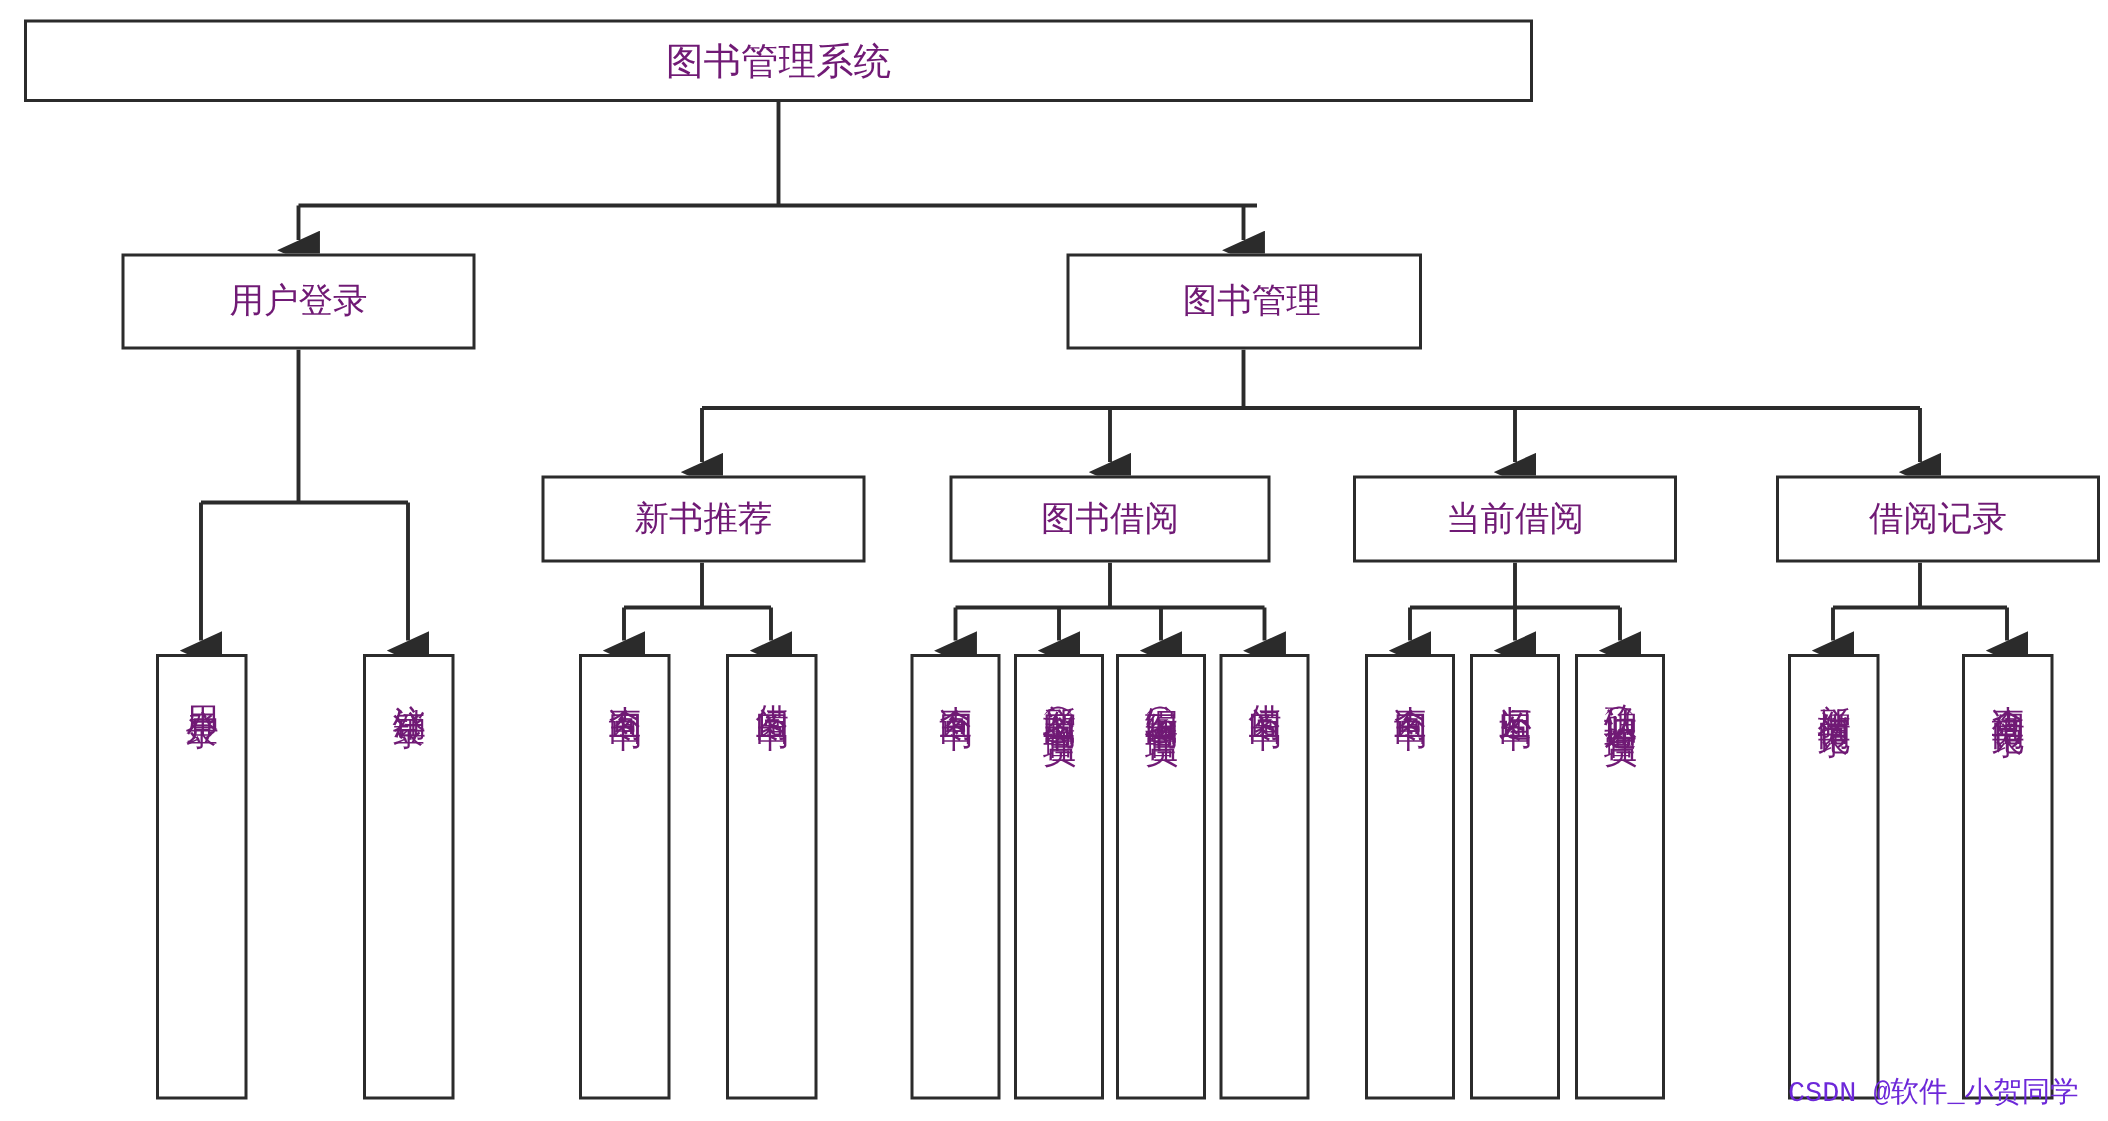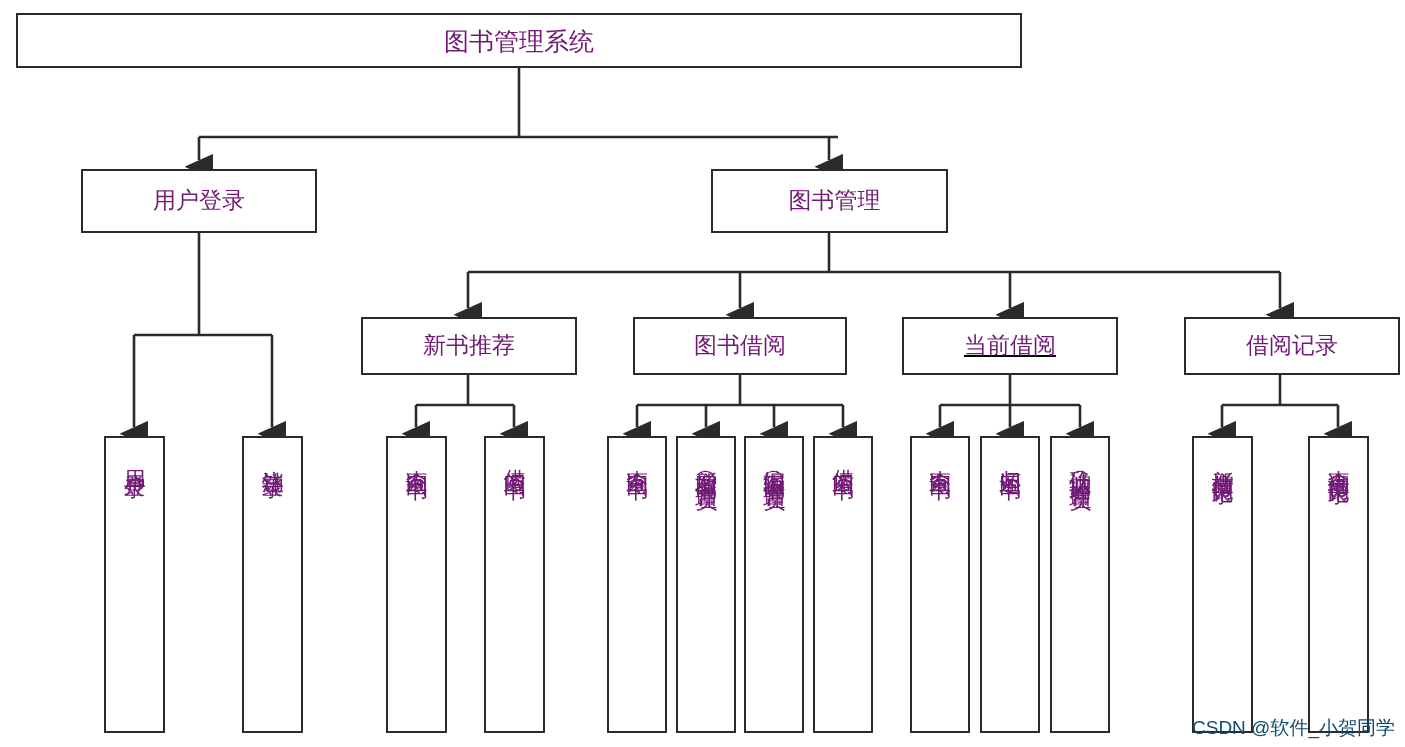--- a/index.html
+++ b/index.html
@@ -52,25 +52,25 @@
   }
   .node.vert .label {
     writing-mode: vertical-rl;
     text-orientation: upright;
     font-size: 22px;
     letter-spacing: 3px;
     white-space: nowrap;
   }
   .watermark {
     position: absolute;
-    color: #0c4a6e;
+    color: #6d28d9;
     font-size: 19px;
     white-space: nowrap;
     z-index: 3;
-    font-family: Liberation Sans, sans-serif;
+    font-family: Liberation Mono, monospace;
   }
 </style>
 </head>
 <body>
 
 <div id="canvas">
 
   <svg id="edges" viewBox="0 0 1405 747" xmlns="http://www.w3.org/2000/svg">
     <defs>
       <marker id="arrow" markerWidth="10" markerHeight="11" refX="2.4" refY="5.5" orient="auto" markerUnits="strokeWidth">
@@ -131,21 +131,21 @@
   <div class="node horiz" style="left:711px; top:169px; width:237px; height:64px;padding-left:10px;">
     <span class="label">图书管理</span>
   </div>
 
   <div class="node horiz" style="left:633px; top:317px; width:214px; height:58px;">
     <span class="label">图书借阅</span>
   </div>
   <div class="node horiz" style="left:361px; top:317px; width:216px; height:58px;">
     <span class="label">新书推荐</span>
   </div>
-  <div class="node horiz" style="left:902px; top:317px; width:216px; height:58px;text-decoration:underline;">
+  <div class="node horiz" style="left:902px; top:317px; width:216px; height:58px;">
     <span class="label">当前借阅</span>
   </div>
   <div class="node horiz" style="left:1172px; top:317px; width:216px; height:58px;margin-left:12px;">
     <span class="label">借阅记录</span>
   </div>
 
   <div class="node vert" style="left:104px; top:436px; width:61px; height:297px;">
     <span class="label">用户登录</span>
   </div>
   <div class="node vert" style="left:242px; top:436px; width:61px; height:297px;">

